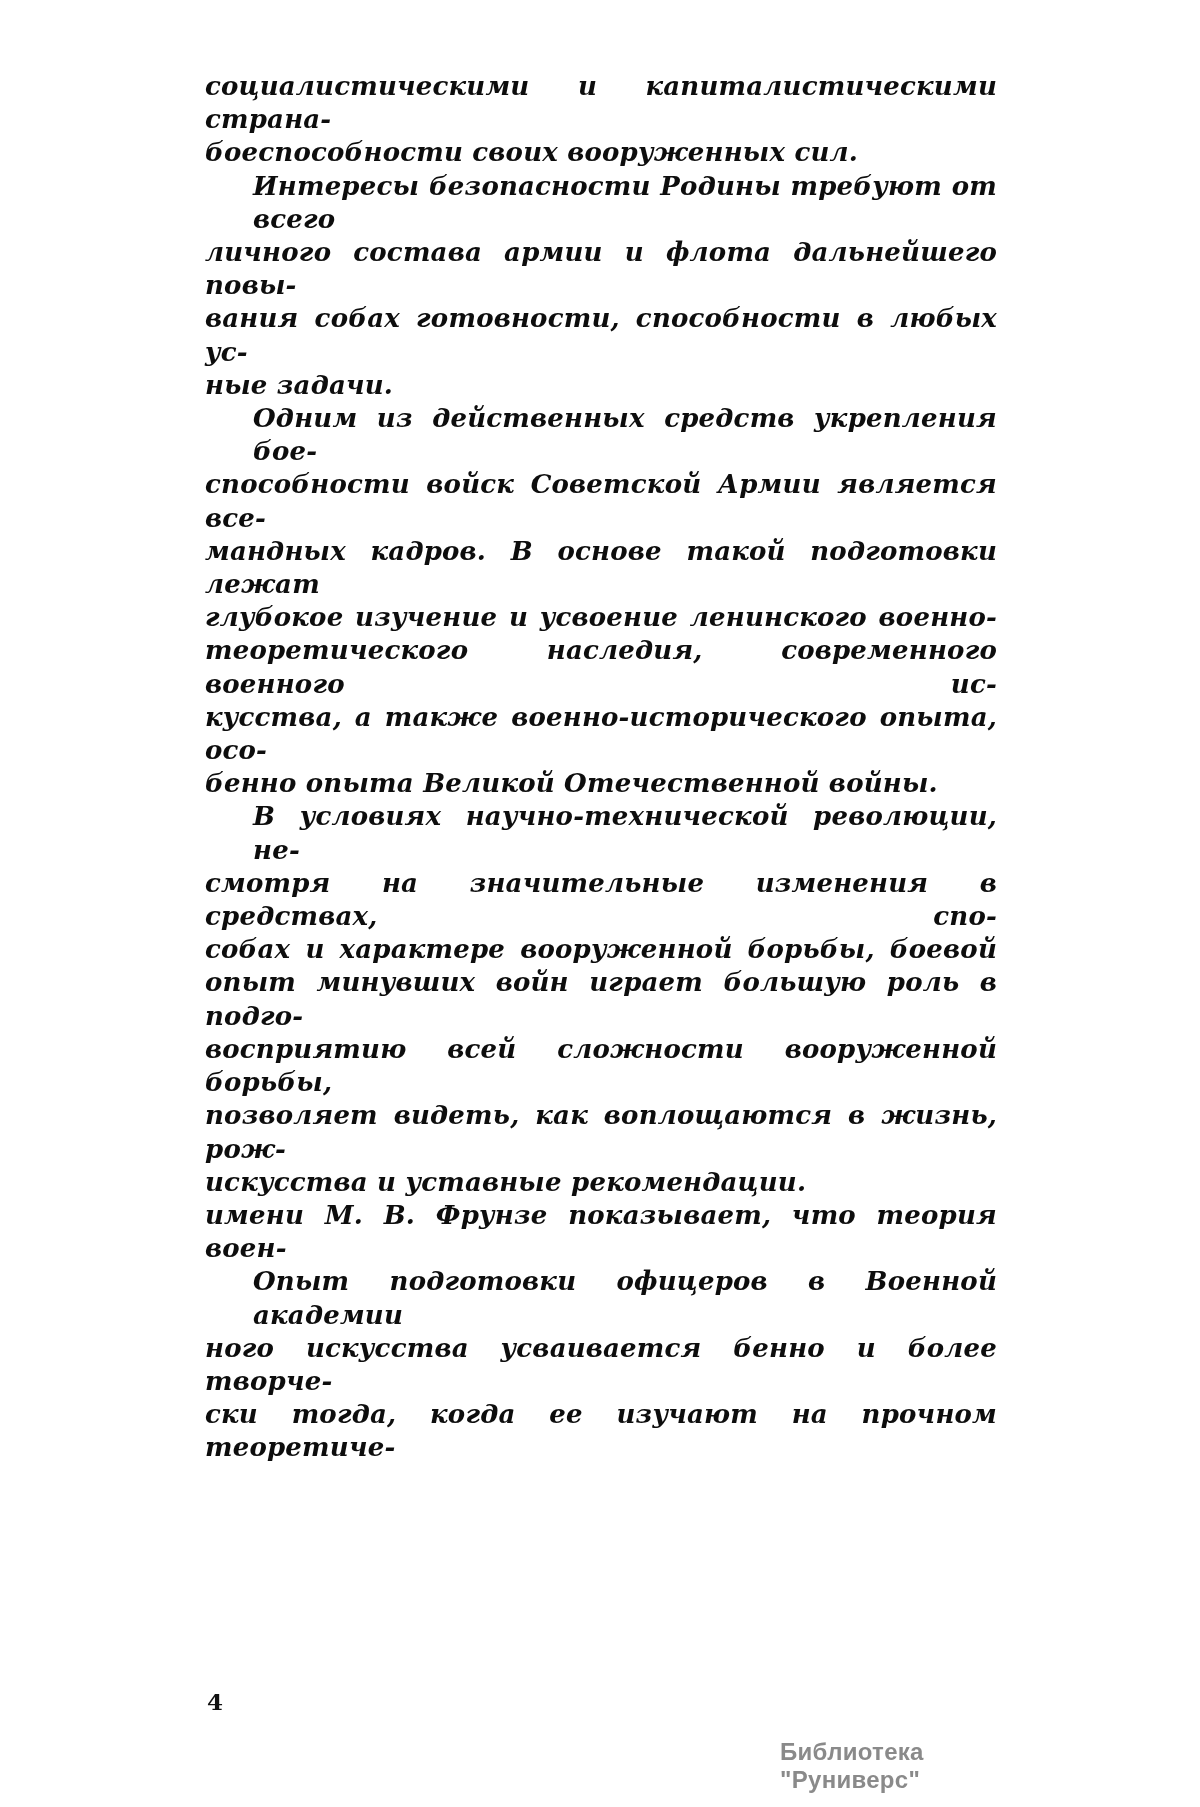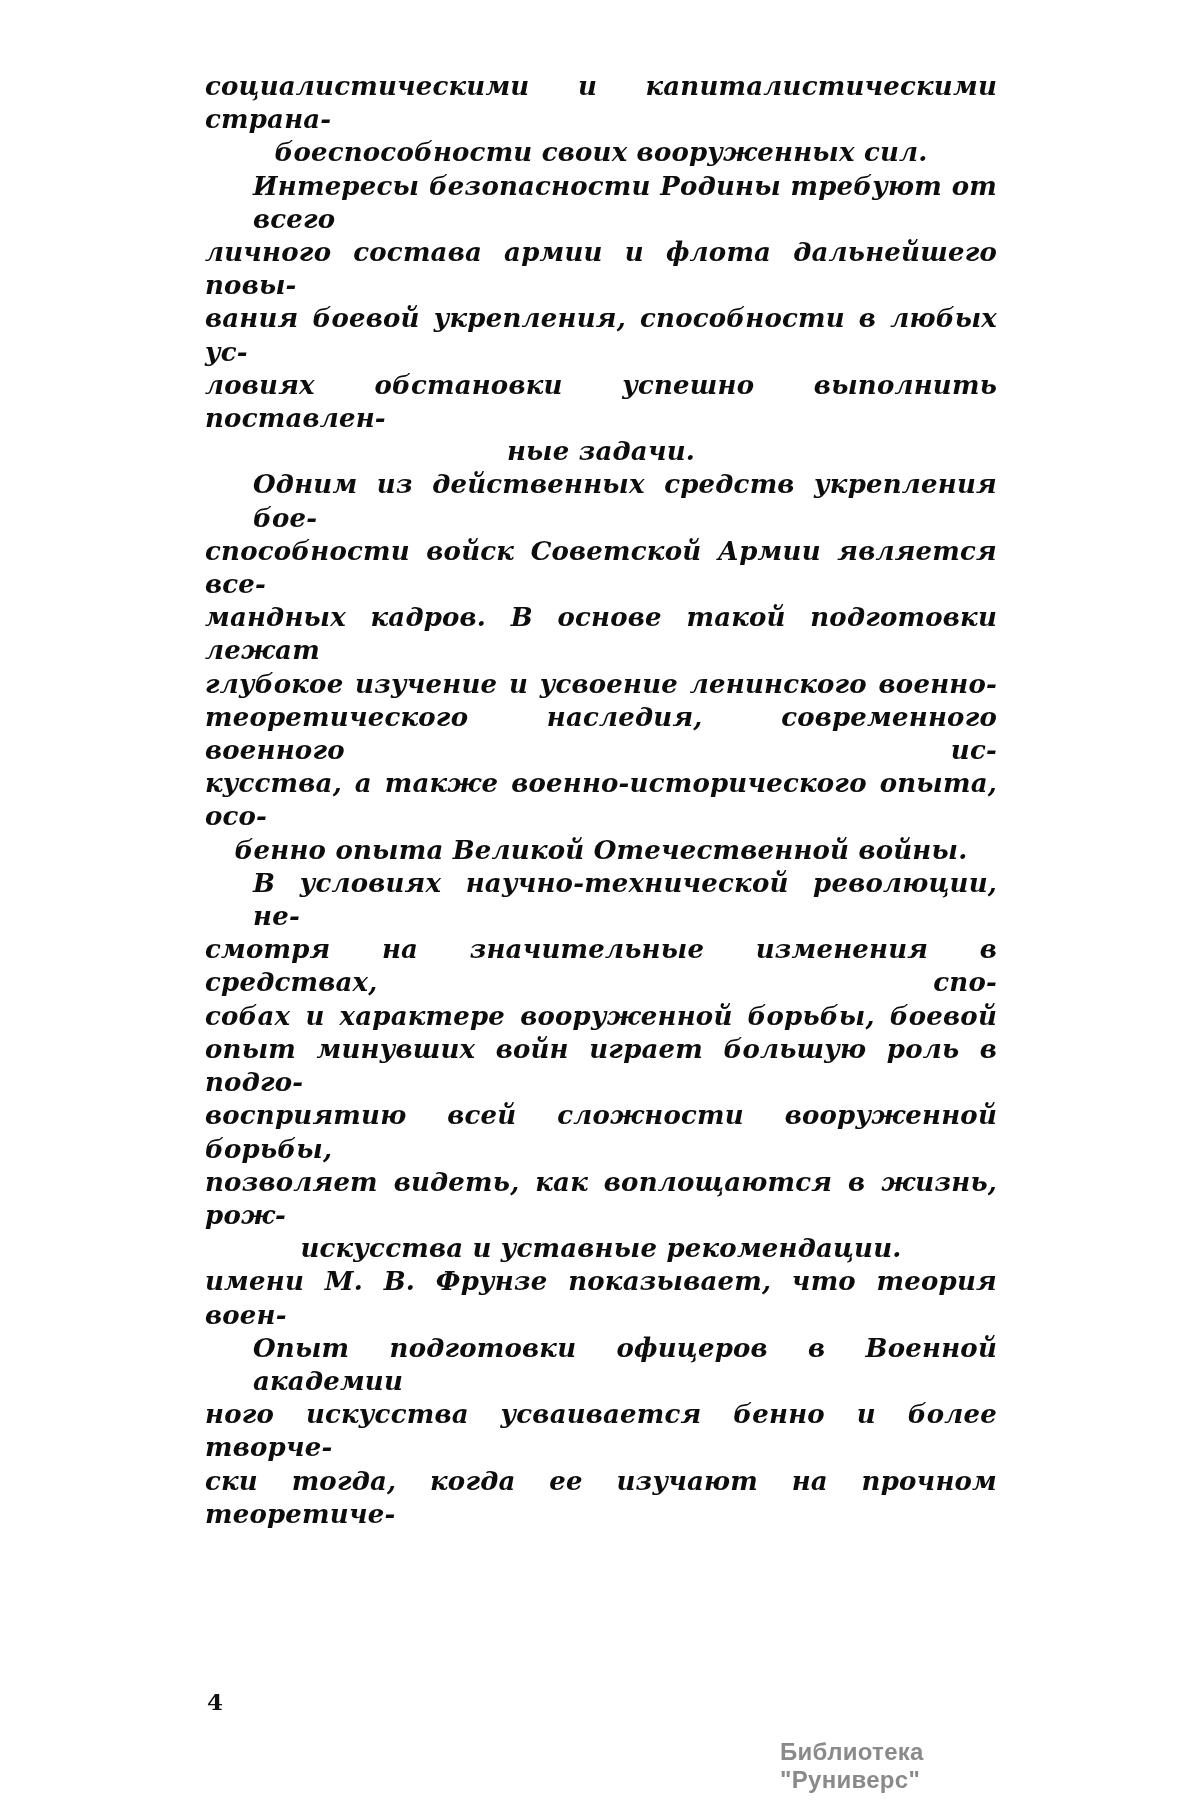--- a/index.html
+++ b/index.html
@@ -22,21 +22,21 @@
     width: 792px;
     color: #0d0d0d;
     font-size: 26px;
     font-style: italic;
     font-weight: 600;
     line-height: 33.2px;
     letter-spacing: 0.2px;
   }
   .line {
     white-space: normal;
-    text-align: center;
+    text-align: left;
   }
   .line.just {
     text-align: justify;
     text-align-last: justify;
   }
   .line.indent {
     padding-left: 48px;
   }
   .page-number {
     position: absolute;
@@ -60,22 +60,21 @@
 </style>
 </head>
 <body>
 
 <div class="book-page">
   <div class="text-block">
       <div class="line just">социалистическими и капиталистическими  страна-</div>
       <div class="line">боеспособности своих вооруженных сил.</div>
       <div class="line indent just">Интересы безопасности Родины требуют от всего</div>
       <div class="line just">личного состава армии и флота дальнейшего повы-</div>
-      <div class="line just">вания боевой укрепления, способности в любых ус-</div>
-      <div class="line just">ловиях обстановки успешно выполнить поставлен-</div>
+      <div class="line just">вания собах готовности, способности в любых ус-</div>
       <div class="line">ные задачи.</div>
       <div class="line indent just">Одним из действенных средств укрепления бое-</div>
       <div class="line just">способности войск Советской Армии является  все-</div>
       <div class="line just">мандных кадров. В основе такой подготовки лежат</div>
       <div class="line just">глубокое изучение и усвоение ленинского  военно-</div>
       <div class="line just">теоретического наследия, современного военного ис-</div>
       <div class="line just">кусства, а также военно-исторического опыта,  осо-</div>
       <div class="line">бенно опыта Великой Отечественной войны.</div>
       <div class="line indent just">В условиях научно-технической революции, не-</div>
       <div class="line just">смотря на значительные изменения в средствах, спо-</div>

